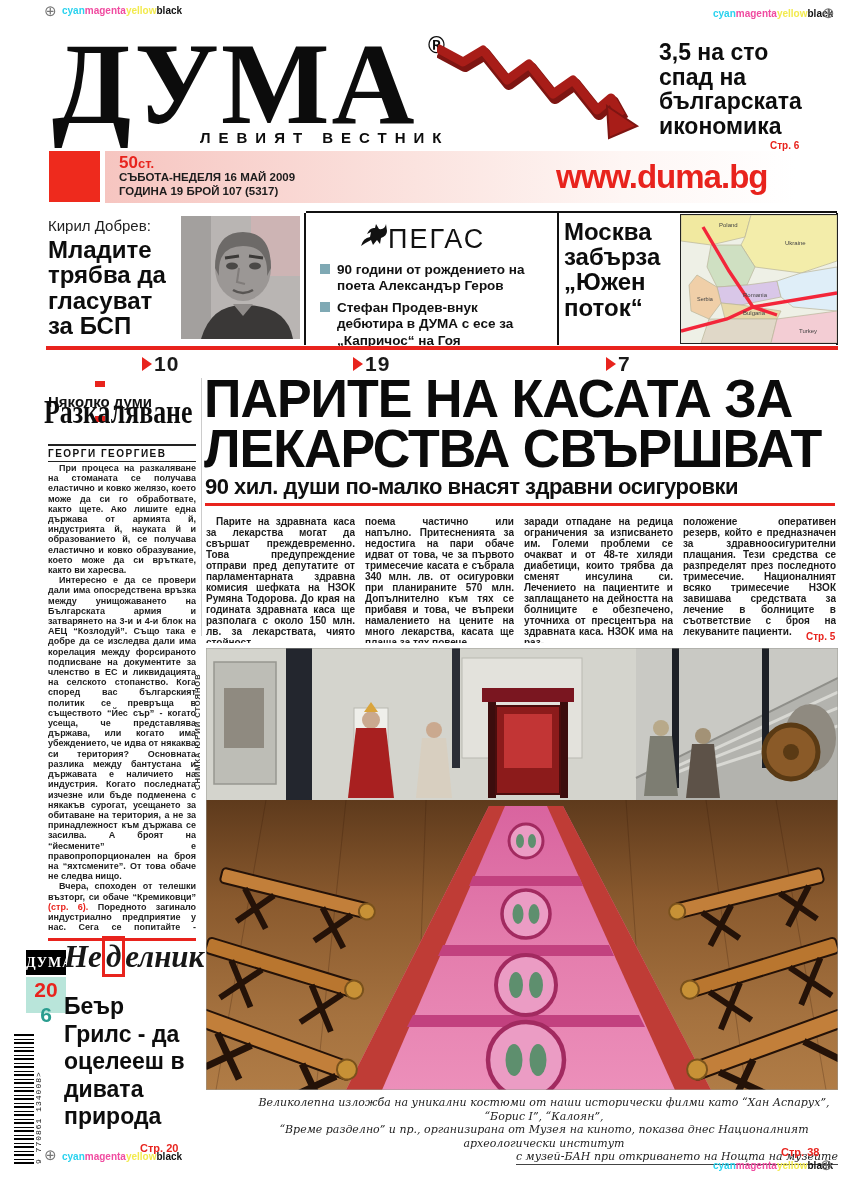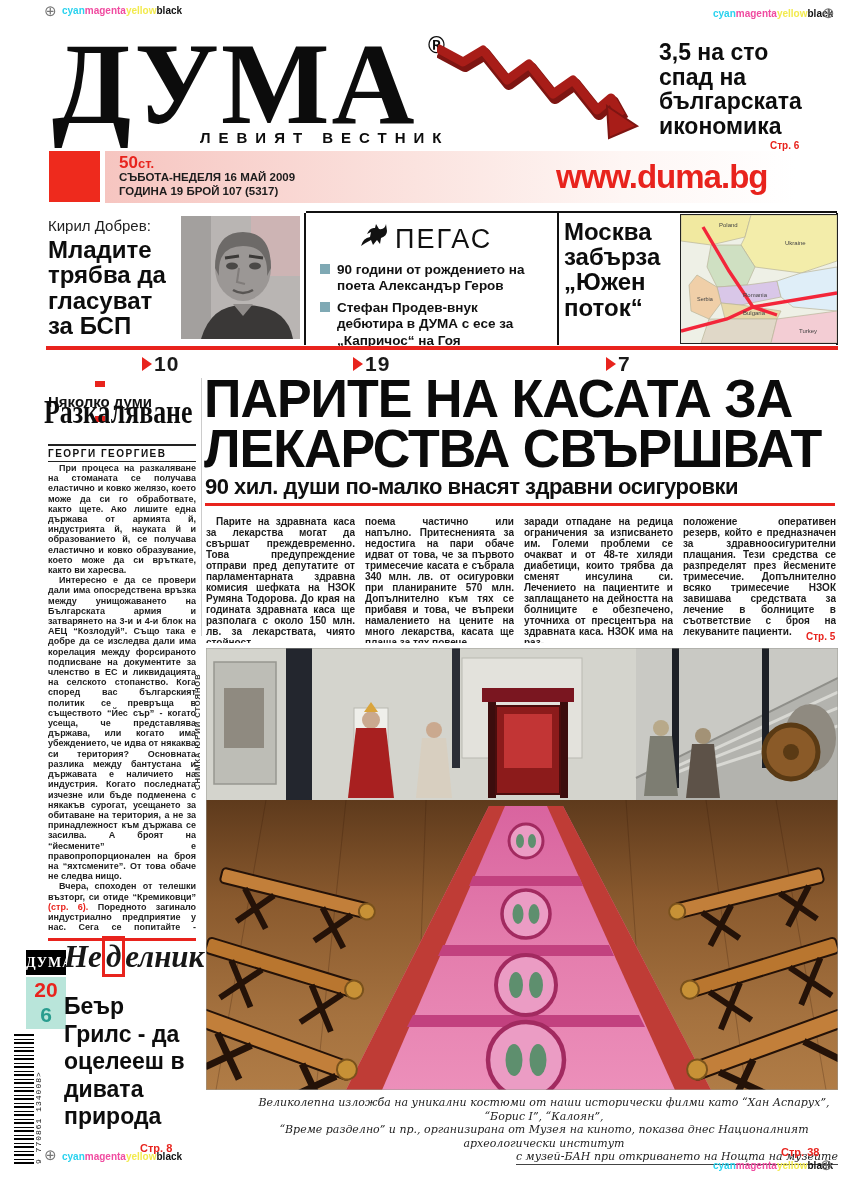--- a/index.html
+++ b/index.html
@@ -29,21 +29,21 @@
   .issueline { position:absolute; left:119px; top:185px; font-size:11.5px; font-weight:bold; color:#1c1c1c; }
   .site { position:absolute; left:556px; top:158px; font-size:33px; font-weight:bold; color:#e8231d; letter-spacing:-1px; }
 
   
   .t-topline { position:absolute; left:306px; top:211px; width:531px; height:2px; background:#111; }
   .vline { position:absolute; top:213px; height:132px; width:2px; background:#111; }
   .tl-kicker { position:absolute; left:48px; top:217px; font-size:15px; color:#222; }
   .tl-head { position:absolute; left:48px; top:237px; width:134px; font-size:24px; font-weight:bold; line-height:1.06; color:#0d0d0d; }
   .tl-photo { position:absolute; left:181px; top:216px; width:119px; height:123px; }
   .pegas-box { position:absolute; left:310px; top:213px; width:244px; height:132px; }
-  .pegas-logo { position:absolute; left:355px; top:222px; font-size:27px; letter-spacing:2px; color:#111; display:flex; align-items:center; gap:8px; }
+  .pegas-logo { position:absolute; left:355px; top:222px; font-size:27px; letter-spacing:2px; color:#111; display:flex; align-items:center; gap:1px; }
   .pegas-item { position:absolute; left:320px; width:226px; font-size:13.5px; font-weight:600; line-height:1.22; color:#111; padding-left:17px; }
   .pegas-item .sq { position:absolute; left:0; top:2px; width:10px; height:10px; background:#7fa9b4; }
   .tr-head { position:absolute; left:564px; top:219px; width:112px; font-size:24px; font-weight:bold; line-height:1.05; color:#0d0d0d; }
   .map-box { position:absolute; left:680px; top:214px; width:158px; height:130px; border:1px solid #222; }
 
   .red-rule { position:absolute; left:46px; width:792px; height:4px; background:#e8231d; }
   .pointer { position:absolute; top:352px; display:flex; align-items:center; gap:2px; }
   .pointer .tri { width:0; height:0; border-left:10px solid #e8231d; border-top:7px solid transparent; border-bottom:7px solid transparent; }
   .pointer .num { font-size:21px; font-weight:800; color:#1a1a1a; letter-spacing:1px; }
 
@@ -52,21 +52,21 @@
   .op-rubric .rsq { width:10px; height:6px; background:#e8231d; }
   .op-title { position:absolute; left:44px; top:393px; font-family:"Liberation Serif", serif; font-weight:bold; font-size:34px; color:#0d0d0d; transform:scaleX(0.76); transform-origin:left; white-space:nowrap; }
   .op-author { position:absolute; left:48px; top:444px; width:148px; border-top:2px solid #222; border-bottom:1px solid #222; font-size:10px; font-weight:bold; letter-spacing:1.5px; padding:2px 0; color:#111; }
   .op-body { position:absolute; left:48px; top:463px; width:148px; height:472px; overflow:hidden; font-weight:bold; font-size:9px; line-height:10.2px; text-align:justify; color:#1d1d1d; }
   .op-body p { text-indent:11px; }
   .ref-red { color:#e8231d; }
   .col-sep { position:absolute; left:201px; top:378px; width:1px; height:258px; background:#ccc; }
 
   
   .ned-brand { position:absolute; left:26px; top:950px; width:40px; height:25px; background:#000; color:#fff; font-family:"Liberation Serif", serif; font-weight:bold; font-size:14px; text-align:center; line-height:25px; letter-spacing:1px; }
-  .ned-dates { position:absolute; left:26px; top:977px; width:40px; height:52px; background:#b9e5da; text-align:center; font-weight:800; }
+  .ned-dates { position:absolute; left:26px; top:977px; width:40px; height:36px; background:#b9e5da; text-align:center; font-weight:800; }
   .ned-dates .d1 { font-size:21px; color:#e8231d; line-height:25px; }
   .ned-dates .d2 { font-size:21px; color:#2a9d8f; line-height:25px; }
   .ned-logo { position:absolute; left:64px; top:939px; font-family:"Liberation Serif", serif; font-style:italic; font-weight:bold; font-size:31px; color:#171717; }
   .ned-logo .boxed { border:3px solid #e8231d; padding:0 1px; }
   .ned-head { position:absolute; left:64px; top:993px; width:133px; font-size:23px; font-weight:bold; line-height:1.2; color:#0d0d0d; }
   .ned-ref { position:absolute; left:140px; top:1142px; font-size:11px; font-weight:bold; color:#e8231d; }
 
   
   .barcode { position:absolute; left:14px; top:1032px; width:34px; height:132px; }
   .bc-inner { width:132px; height:34px; transform:rotate(-90deg) translate(-132px,0); transform-origin:top left; }
@@ -198,40 +198,40 @@
   <div class="op-rubric">
       <span class="rsq"></span>
       <span>Няколко думи</span>
       <span class="rsq"></span>
     </div>
   <div class="op-title">Разкаляване</div>
   <div class="op-author">ГЕОРГИ ГЕОРГИЕВ</div>
   <div class="op-body">
     <p>При процеса на разкаляване на стоманата се получава еластично и ковко желязо, което може да си го обработвате, както щете. Ако лишите една държава от армията й, индустрията й, науката й и образованието й, се получава еластично и ковко образувание, което може да си връткате, както ви харесва.</p>
     <p>Интересно е да се провери дали има опосредствена връзка между унищожаването на Българската армия и затварянето на 3-и и 4-и блок на АЕЦ “Козлодуй”. Също така е добре да се изследва дали има корелация между форсираното подписване на документите за членство в ЕС и ликвидацията на селското стопанство. Кога според вас българският политик се превръща в съществото “Йес съp” - когато усеща, че представлява държава, или когато има убеждението, че идва от някаква си територия? Основната разлика между бантустана и държавата е наличието на индустрия. Когато последната изчезне или бъде подменена с някакъв сурогат, усещането за обитаване на територия, а не за принадлежност към държава се засилва. А броят на “йесмените” е правопропорционален на броя на “яхтсмените”. От това обаче не следва нищо.</p>
-    <p><span>Вчера, споходен от телешки възторг, си отиде “Кремиковци” </span><span class="ref-red">(стр. 6).</span><span> Поредното загинало индустриално предприятие у нас. Сега се попитайте - олекнахме ли вчера като държава, или се усилихме като територия.</span></p>
+    <p><span>Вчера, споходен от телешки възторг, си обаче “Кремиковци” </span><span class="ref-red">(стр. 6).</span><span> Поредното загинало индустриално предприятие у нас. Сега се попитайте - олекнахме ли вчера като държава, или се усилихме като територия.</span></p>
   </div>
   <div class="col-sep"></div>
 
   <div class="lead-h1" style="top:372px;">ПАРИТЕ НА КАСАТА ЗА</div>
   <div class="lead-h1" style="top:422px;">ЛЕКАРСТВА СВЪРШВАТ</div>
   <div class="lead-sub">90 хил. души по-малко внасят здравни осигуровки</div>
   <div class="lead-subline"></div>
 
   <div class="lead-col first" style="left:206px;">
       <p>Парите на здравната каса за лекарства могат да свършат преждевременно. Това предупреждение отправи пред депутатите от парламентарната здравна комисия шефката на НЗОК Румяна Тодорова. До края на годината здравната каса ще разполага с около 150 млн. лв. за лекарствата, чиято стойност</p>
     </div>
   <div class="lead-col" style="left:365px;">
       <p>поема частично или напълно. Притесненията за недостига на пари обаче идват от това, че за първото тримесечие касата е събрала 340 млн. лв. от осигуровки при планираните 570 млн. Допълнително към тях се прибавя и това, че въпреки намалението на цените на много лекарства, касата ще плаща за тях повече</p>
     </div>
   <div class="lead-col" style="left:524px;">
       <p>заради отпадане на редица ограничения за изписването им. Големи проблеми се очакват и от 48-те хиляди диабетици, които трябва да сменят инсулина си. Лечението на пациентите и заплащането на дейността на болниците е обезпечено, уточниха от пресцентъра на здравната каса. НЗОК има на раз-</p>
     </div>
   <div class="lead-col" style="left:683px;width:153px;">
-      <p>положение оперативен резерв, който е предназначен за здравноосигурителни плащания. Тези средства се разпределят през йесмените тримесечие. Допълнително всяко тримесечие НЗОК завишава средствата за лечение в болниците в съответствие с броя на лекуваните пациенти.</p>
+      <p>положение оперативен резерв, който е предназначен за здравноосигурителни плащания. Тези средства се разпределят през последното тримесечие. Националният всяко тримесечие НЗОК завишава средствата за лечение в болниците в съответствие с броя на лекуваните пациенти.</p>
     </div>
   <div class="lead-ref">Стр. 5</div>
 
   <div class="photo-credit">СНИМКА ЮРИЙ СТОЯНОВ</div>
 
   <div class="photo">
     <svg width="632" height="442" viewBox="0 0 632 442">
       <defs>
         <linearGradient id="floorg" x1="0" y1="0" x2="0" y2="1">
           <stop offset="0" stop-color="#5e3a1c"></stop>
@@ -349,21 +349,21 @@
   <div class="cap-ref">Стр. 38</div>
 
   <div class="red-rule" style="top:938px;left:48px;width:148px;height:3px;"></div>
   <div class="ned-brand">ДУМА</div>
   <div class="ned-dates">
     <div class="d1">20</div>
     <div class="d2">6</div>
   </div>
   <div class="ned-logo"><span>Не</span><span class="boxed">д</span><span>елник</span></div>
   <div class="ned-head">Беър Грилс - да оцелееш в дивата природа</div>
-  <div class="ned-ref">Стр. 8</div>
+  <div class="ned-ref">Стр. 20</div>
 
   <div class="barcode">
     <div class="bc-inner">
       <div class="bc-bars"></div>
       <div class="bc-num">9 770861 134008&gt;</div>
     </div>
   </div>
 
   <span class="regmark" style="left:44px;top:1146px;">⊕</span>
   <span class="cmyk" style="left:62px;top:1151px;"><span class="c">cyan</span><span class="m">magenta</span><span class="y">yellow</span><span class="k">black</span></span>

